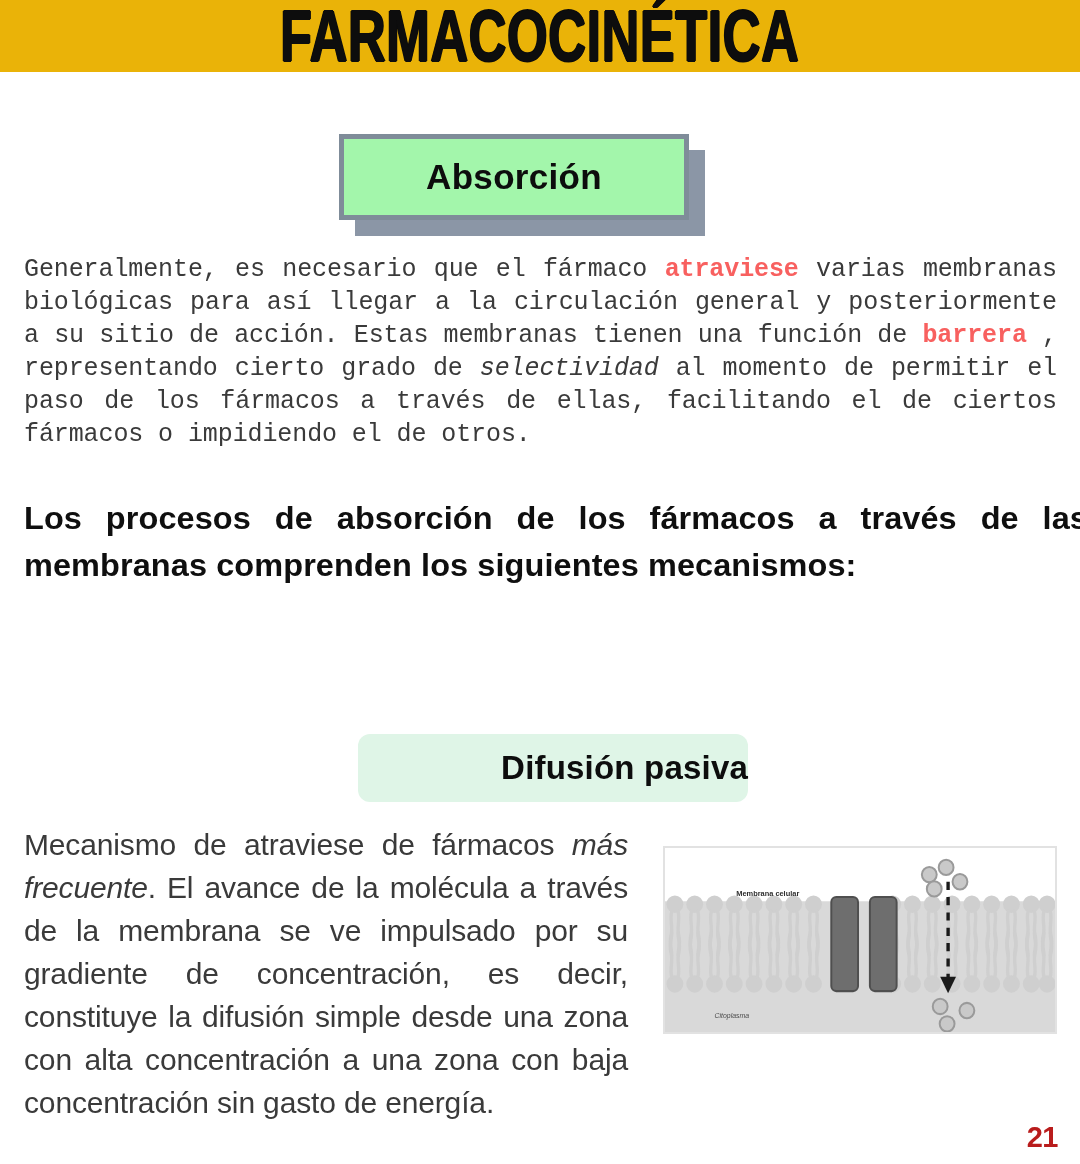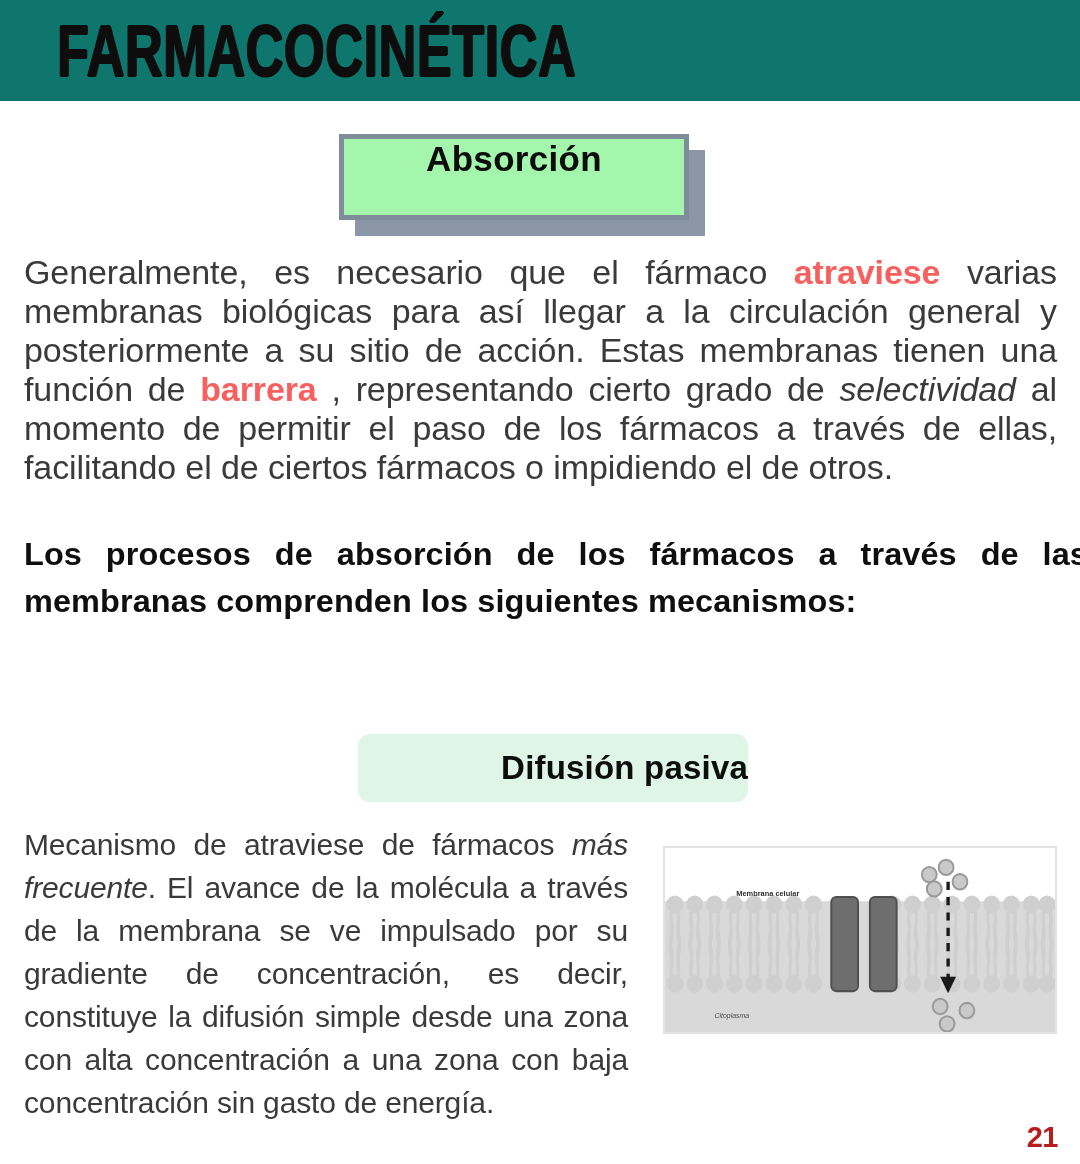--- a/index.html
+++ b/index.html
@@ -19,24 +19,25 @@
     height: 1164px;
     background: #ffffff;
   }
 
   
   .header-banner {
     position: absolute;
     left: 0;
     top: 0;
     width: 1080px;
-    height: 101px;
-    background: #0f766e;
+    height: 72px;
+    background: #eab308;
     display: flex;
     align-items: center;
+    justify-content: center;
   }
 
   .header-title {
     font-family: "Liberation Sans Narrow", "Liberation Sans", sans-serif;
     font-weight: 700;
     font-size: 64px;
     line-height: 1;
     letter-spacing: 0.5px;
     color: #0d0d0d;
     transform: scaleX(0.82) scaleY(1.12);
@@ -65,21 +66,21 @@
 
   .absorcion-box {
     position: absolute;
     left: 0;
     top: 0;
     width: 350px;
     height: 86px;
     background: #a3f6ab;
     border: 5px solid #7f8c99;
     display: flex;
-    align-items: flex-start;
+    align-items: center;
     justify-content: center;
   }
 
   .absorcion-label {
     font-family: "Liberation Sans Narrow", "Liberation Sans", sans-serif;
     font-weight: 700;
     font-size: 35px;
     color: #0d0d0d;
     letter-spacing: 0.3px;
     white-space: nowrap;
@@ -87,23 +88,23 @@
 
   
   .body-col {
     position: absolute;
     left: 24px;
     top: 253px;
     width: 1033px;
   }
 
   p.para {
-    font-family: Liberation Sans, sans-serif;
-    font-size: 34px;
-    line-height: 39px;
+    font-family: Liberation Mono, monospace;
+    font-size: 25px;
+    line-height: 33px;
     color: #3a3a3a;
     text-align: justify;
     text-justify: inter-word;
     letter-spacing: -0.1px;
   }
 
   p.para.last-ragged {
     text-align-last: left;
   }
 

